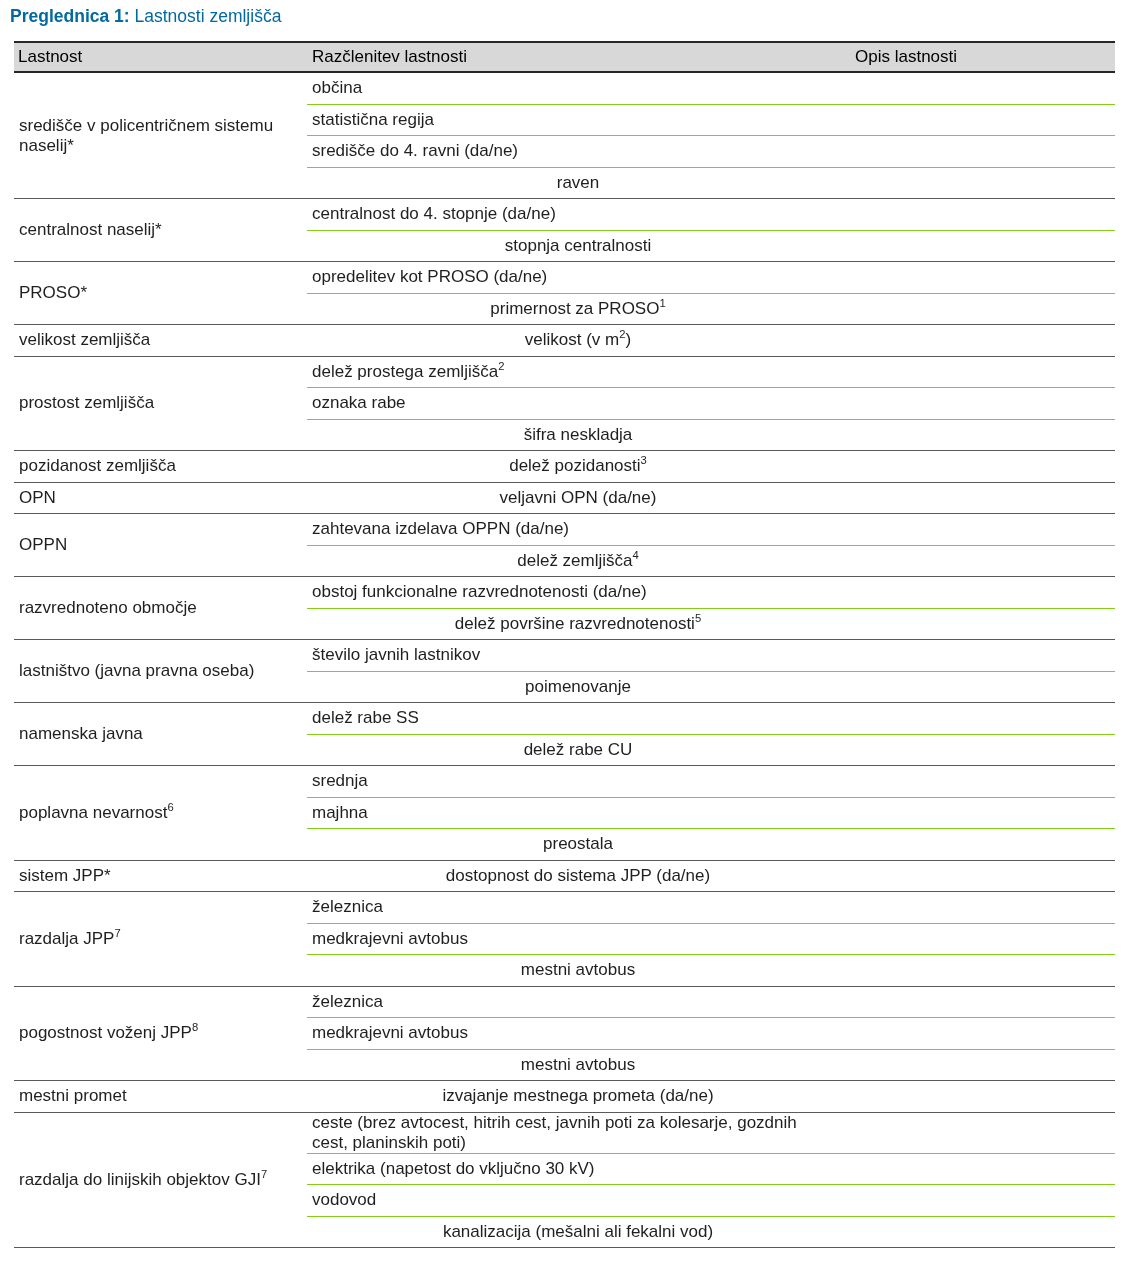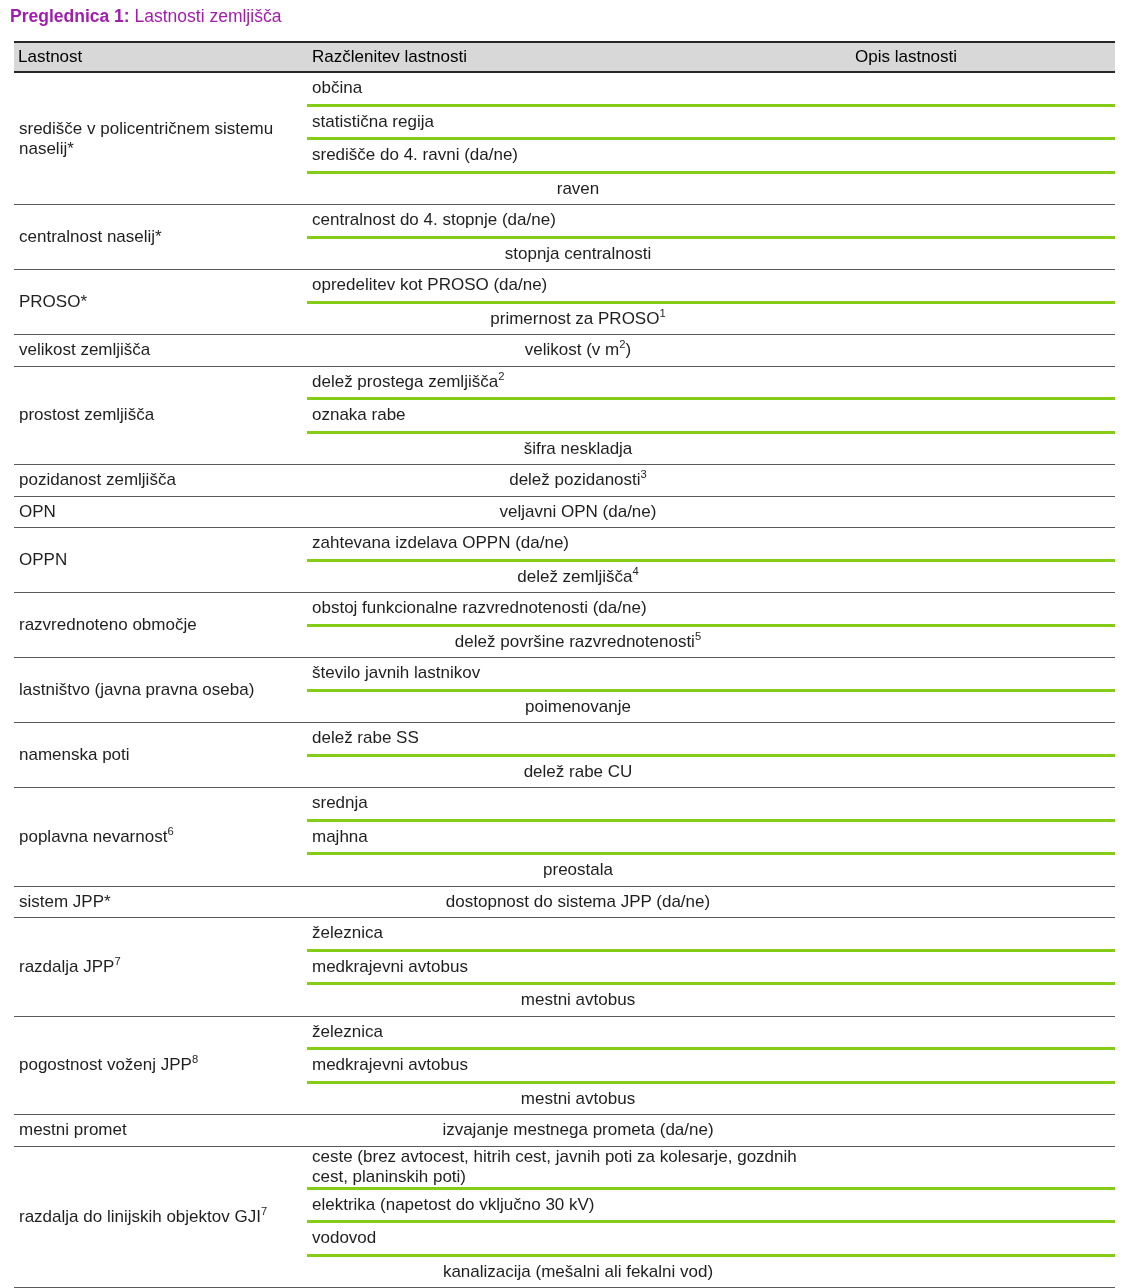--- a/index.html
+++ b/index.html
@@ -17,21 +17,21 @@
     width: 1123px;
     height: 1288px;
     overflow: hidden;
   }
   .caption {
     position: absolute;
     left: 10px;
     top: 6px;
     font-size: 17.5px;
     line-height: 1.25;
-    color: #a21caf;
+    color: #0369a1;
     white-space: nowrap;
   }
   .caption .cap-label { font-weight: 700; }
   .caption .cap-text  { font-weight: 400; }
 
   table.props {
     position: absolute;
     left: 14px;
     top: 41px;
     width: 1101px;
@@ -52,21 +52,21 @@
     border-bottom: 2px solid #262626;
     height: 28px;
     color: #000000;
   }
   thead th.c1 { padding-left: 4px; }
 
   tbody td { height: 30.5px; color: #1f1f1f; }
   td.c1 { padding-left: 4px; }
 
   
-  tr.sub td.c2, tr.sub td.c3 { border-bottom: 3px solid #84cc16; }
+  tr.sub td.c2, tr.sub td.c3 { border-bottom: 1px solid #84cc16; }
   
   tr.group-end td.c2, tr.group-end td.c3 { border-bottom: 1.5px solid #5a5a5a; text-align: center; }
   td.c1 { border-bottom: 1.5px solid #5a5a5a; }
 
   sup {
     font-size: 66%;
     vertical-align: super;
     line-height: 0;
   }
 </style>
@@ -179,21 +179,21 @@
         <tr class="sub">
           <td class="c1" rowspan="2">lastništvo (javna pravna oseba)</td>
           <td class="c2">število javnih lastnikov</td>
           <td class="c3"></td>
         </tr>
         <tr class="group-end">
           <td class="c2">poimenovanje</td>
           <td class="c3"></td>
         </tr>
         <tr class="sub">
-          <td class="c1" rowspan="2">namenska poti</td>
+          <td class="c1" rowspan="2">namenska javna</td>
           <td class="c2">delež rabe SS</td>
           <td class="c3"></td>
         </tr>
         <tr class="group-end">
           <td class="c2">delež rabe CU</td>
           <td class="c3"></td>
         </tr>
         <tr class="sub">
           <td class="c1" rowspan="3">poplavna nevarnost<sup>6</sup></td>
           <td class="c2">srednja</td>

